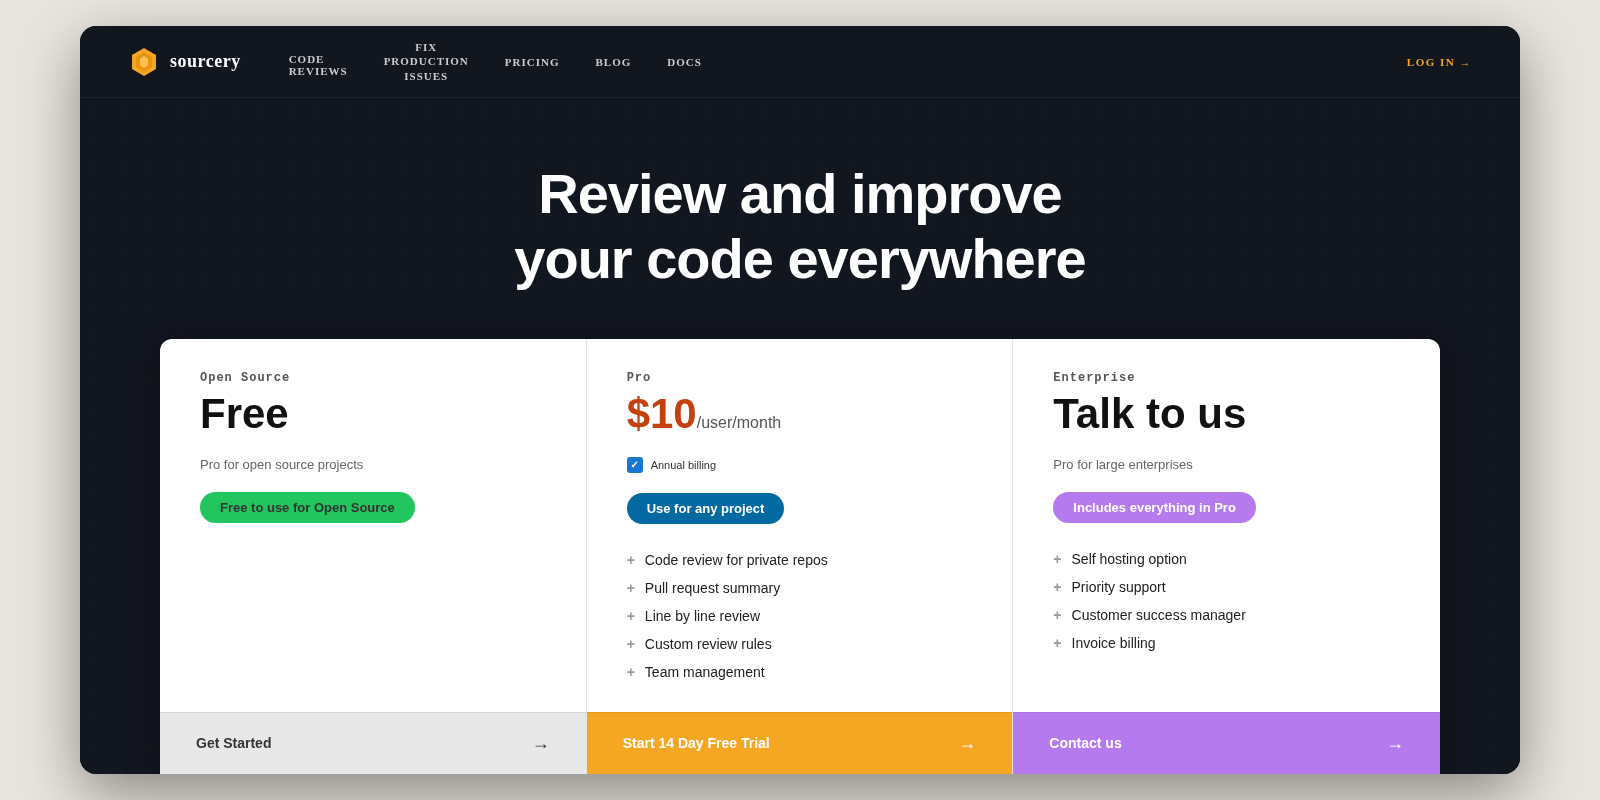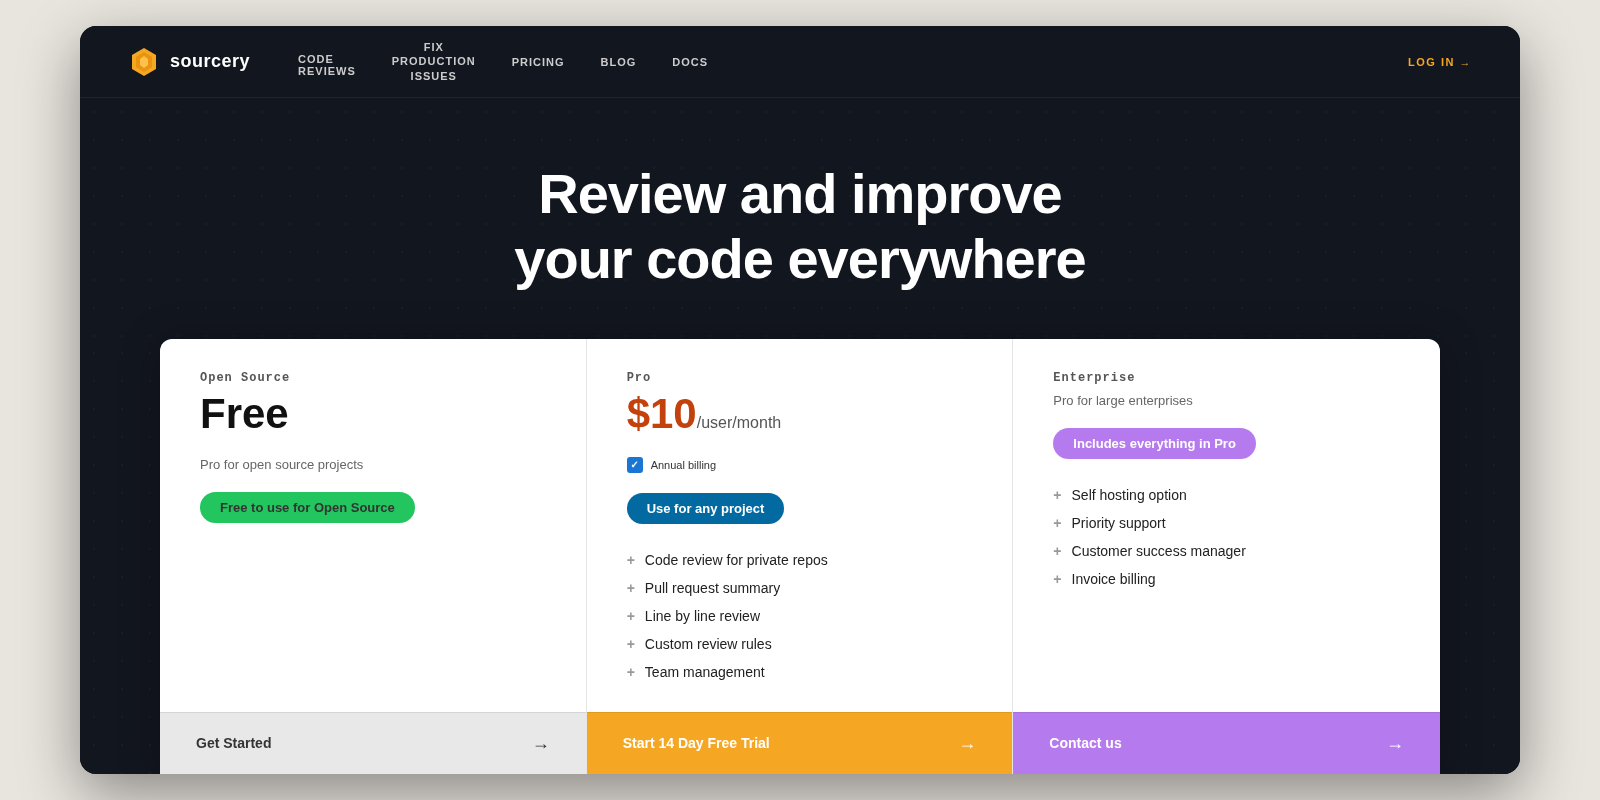--- a/index.html
+++ b/index.html
@@ -20,20 +20,21 @@
       box-shadow: 0 20px 60px rgba(0,0,0,0.4);
     }
     
     .nav {
       display: flex;
       align-items: center;
       padding: 10px 48px;
       height: 72px;
       background: #12161f;
       border-bottom: 1px solid rgba(255,255,255,0.06);
+      font-family: Liberation Serif, serif;
     }
     .logo {
       display: flex;
       align-items: center;
       gap: 10px;
       margin-right: 48px;
     }
     .logo-icon {
       width: 32px;
       height: 32px;
@@ -326,20 +327,21 @@
         </div>
         <div class="plan-cta cta-orange">
           <span>Start 14 Day Free Trial</span>
           <span class="cta-arrow">→</span>
         </div>
       </div>
 
       <div class="plan-card">
         <div class="plan-body">
           <div class="plan-tier">Enterprise</div>
+          <div class="plan-price">Talk to us</div>
           <div class="plan-subtitle">Pro for large enterprises</div>
           <span class="plan-badge badge-purple">Includes everything in Pro</span>
           <ul class="features-list">
             <li>
                 <span class="plus-icon">+</span>
                 <span>Self hosting option</span>
               </li>
             <li>
                 <span class="plus-icon">+</span>
                 <span>Priority support</span>

